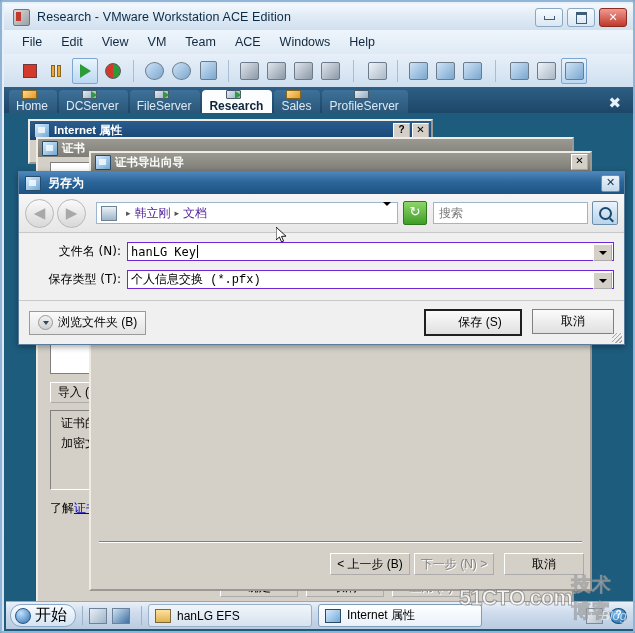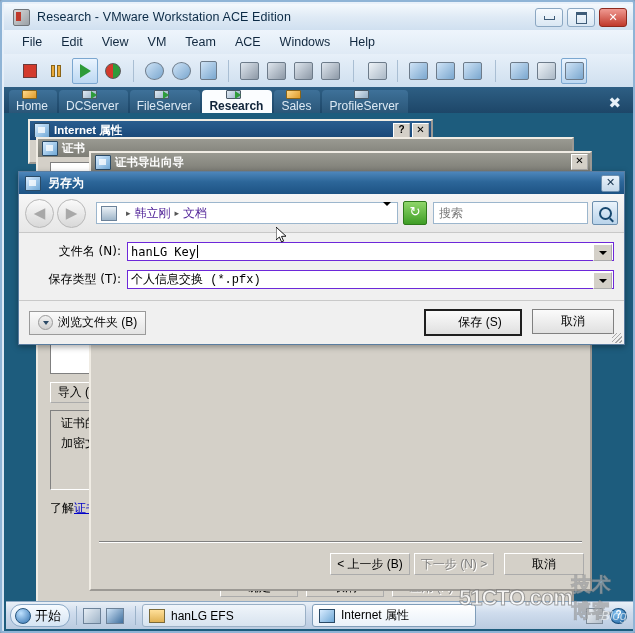--- a/index.html
+++ b/index.html
@@ -167,21 +167,21 @@
     border:1px solid #808080;display:flex;align-items:center;justify-content:center;font-size:12px;}
   .sbtn.def{border:2px solid #1f1f1f;padding-left:14px;}
   .grip{position:absolute;right:2px;bottom:1px;width:10px;height:10px;
     background:repeating-linear-gradient(135deg,#a8a8a8 0 1px,transparent 1px 3px);}
 
   
   .taskbar{position:absolute;left:2px;bottom:2px;width:629px;height:28px;
     background:linear-gradient(180deg,#eaf0f7 0%,#cfdced 40%,#b9cbe0 100%);
     border-top:1px solid #8ea9c4;display:flex;align-items:center;padding:0 4px;box-sizing:border-box;}
   .startbtn{height:21px;padding:0 8px 0 4px;display:flex;align-items:center;
-    background:linear-gradient(180deg,#f7fbff,#d5e4f3);border:1px solid #8aa8c6;border-radius:11px;font-size:13px;}
+    background:linear-gradient(180deg,#f7fbff,#d5e4f3);border:1px solid #8aa8c6;border-radius:11px;font-size:16px;}
   .startorb{width:14px;height:14px;border-radius:50%;margin-right:4px;
     background:radial-gradient(circle at 35% 30%,#bfe2ff,#2f6fae);border:1px solid #27567f;}
   .tbsep{width:1px;height:19px;background:#9bb2c9;margin:0 6px;}
   .ql{width:16px;height:14px;border:1px solid #6d8299;background:linear-gradient(135deg,#e7eef5,#9fb4c8);margin-right:5px;}
   .ql.mon{background:linear-gradient(135deg,#cfe3f6,#3f6f9e);}
   .taskitem{height:21px;min-width:150px;display:flex;align-items:center;padding:0 6px;
     border:1px solid #9ab0c6;border-radius:3px;margin-right:6px;font-size:12px;
     background:linear-gradient(180deg,#f0f5fa,#d7e3ef);}
   .taskitem.act{background:linear-gradient(180deg,#ffffff,#e9f1f9);border-color:#7f9db9;}
   .tiico{width:14px;height:12px;margin-right:6px;border:1px solid #7a6a3a;

